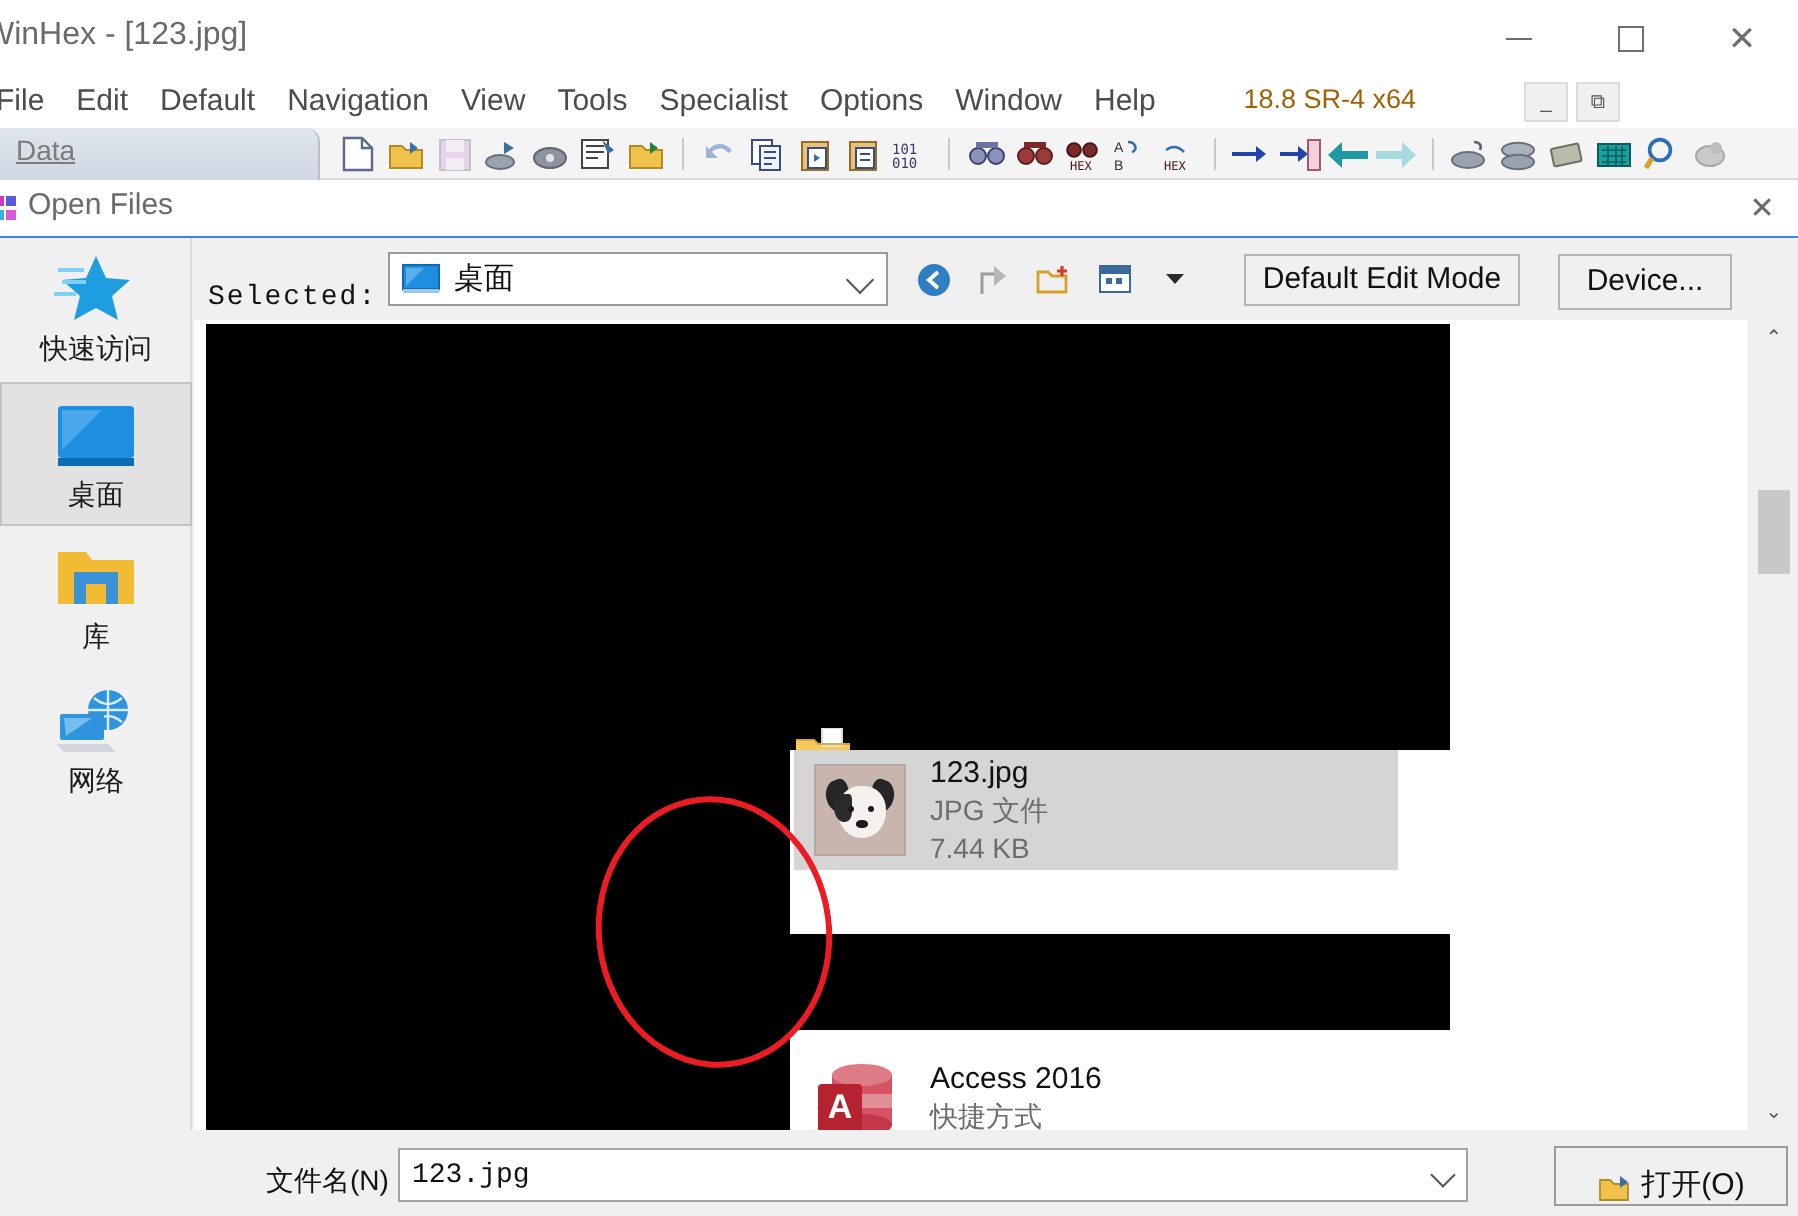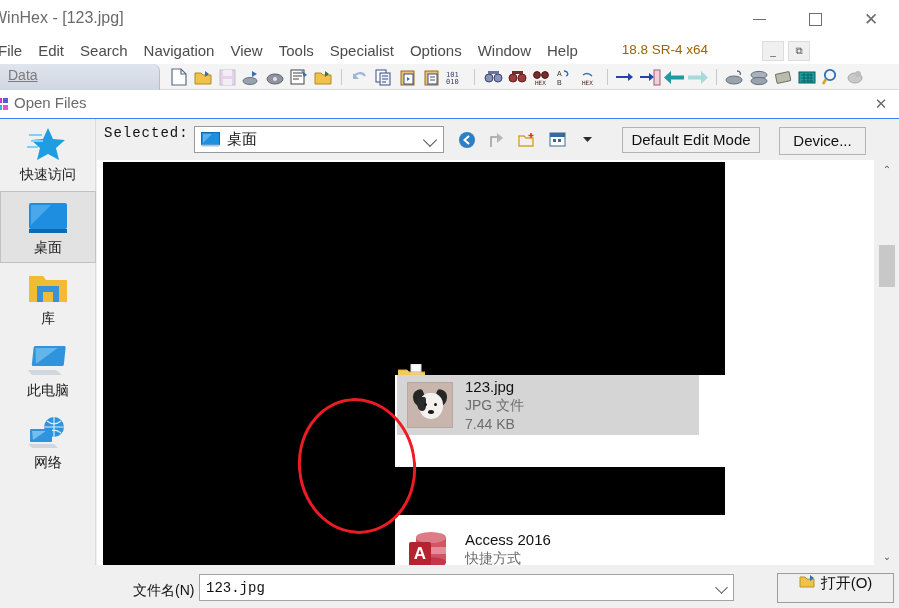--- a/index.html
+++ b/index.html
@@ -124,21 +124,21 @@
     background: #e2e2e2; border: 1px solid #c2c2c2;
   }
   .place .pic { width: 44px; height: 40px; display:flex; align-items:center; justify-content:center; }
   .place .lbl {
     font-size: 14px; color: #1a1a1a; margin-top: 1px;
     font-family: "Liberation Sans", sans-serif;
   }
 
   
   .sel-label {
-    position:absolute; left: 104px; top: 6px;
+    position:absolute; left: 104px; top: 22px;
     font-size: 14px; color: #111; letter-spacing: 1px;
     font-family: "Liberation Mono", monospace;
   }
   .combo {
     position:absolute; left: 194px; top: 7px; width: 250px; height: 27px;
     background:#ffffff; border: 1px solid #9a9a9a;
     display:flex; align-items:center; padding-left: 6px;
   }
   .combo .monitor { width: 19px; height: 15px; position:relative; margin-right: 7px; }
   .combo .cmbtxt { font-size: 15px; color:#111; }
@@ -279,21 +279,21 @@
     font-size: 14px; color:#111;
   }
   .fn-input .arrow2 {
     position:absolute; right: 7px; top: 8px; width: 9px; height: 9px;
     border-right: 1.5px solid #555; border-bottom: 1.5px solid #555;
     transform: rotate(45deg);
   }
   .btn-open {
     position:absolute; left: 777px; top: 454px; width: 117px; height: 30px;
     background:#f0f0f0; border: 1px solid #9c9c9c;
-    display:flex; align-items:flex-start; justify-content:center; gap: 4px;
+    display:flex; align-items:flex-end; justify-content:center; gap: 4px;
     font-size: 15px; color:#111;
   }
 
   .folder-ic { width: 18px; height: 15px; }
 </style>
 </head>
 <body>
 
 <div id="app">
 
@@ -309,21 +309,21 @@
       <div class="win-btn">
         <span class="glyph-close">✕</span>
       </div>
     </div>
   </div>
 
   <div class="menubar">
     <div class="menu-items">
       <div class="menu-item">File</div>
       <div class="menu-item">Edit</div>
-      <div class="menu-item">Search</div>
+      <div class="menu-item">Default</div>
       <div class="menu-item">Navigation</div>
       <div class="menu-item">View</div>
       <div class="menu-item">Tools</div>
       <div class="menu-item">Specialist</div>
       <div class="menu-item">Options</div>
       <div class="menu-item">Window</div>
       <div class="menu-item">Help</div>
     </div>
     <div class="version-text">18.8 SR-4 x64</div>
     <div class="mdi-btns">
@@ -572,30 +572,20 @@
         <div class="pic">
           <svg width="42" height="34" viewBox="0 0 42 34">
             <path d="M2 4h14l3 4h21v22H2z" fill="#f1bb33"></path>
             <rect x="10" y="14" width="22" height="16" fill="#3a93d8"></rect>
             <rect x="16" y="20" width="10" height="10" fill="#f1bb33"></rect>
           </svg>
         </div>
         <div class="lbl">库</div>
       </div>
 
-      <div class="place">
-        <div class="pic">
-          <svg width="44" height="34" viewBox="0 0 44 34">
-            <rect x="8" y="2" width="32" height="20" rx="1.5" fill="#2f93dd" transform="skewX(-6)"></rect>
-            <path d="M10 4h22l-20 16z" fill="#66b5ea" transform="skewX(-6)"></path>
-            <path d="M2 26h28l6 5H6z" fill="#cfd6dd"></path>
-          </svg>
-        </div>
-        <div class="lbl">此电脑</div>
-      </div>
 
       <div class="place">
         <div class="pic">
           <svg width="44" height="34" viewBox="0 0 44 34">
             <circle cx="28" cy="11" r="10" fill="#2f93dd"></circle>
             <path d="M18 11h20M28 1v20M21 5c5 4 9 4 14 0M21 17c5-4 9-4 14 0" stroke="#d8eefb" stroke-width="1.2" fill="none"></path>
             <rect x="4" y="13" width="22" height="13" rx="1" fill="#2f93dd"></rect>
             <path d="M6 15h14l-13 9z" fill="#74bdee"></path>
             <path d="M2 28h26l4 4H6z" fill="#cfd6dd"></path>
           </svg>

